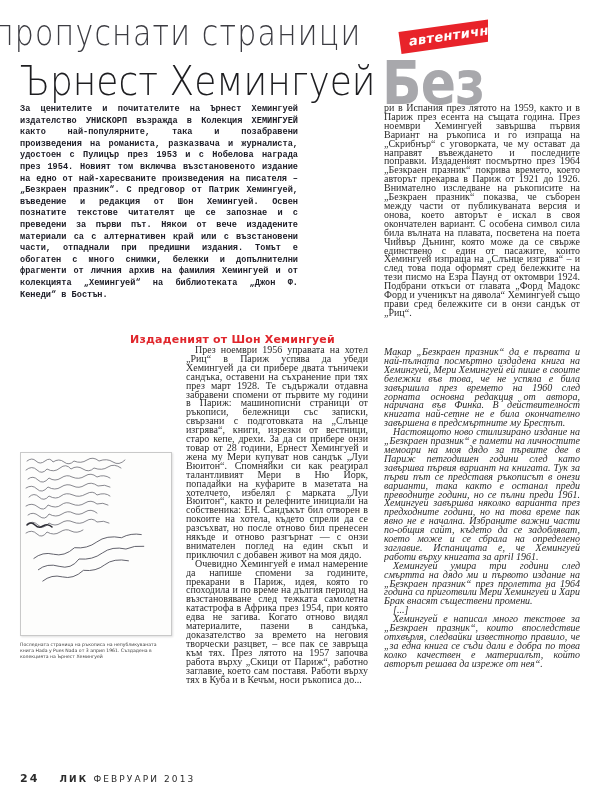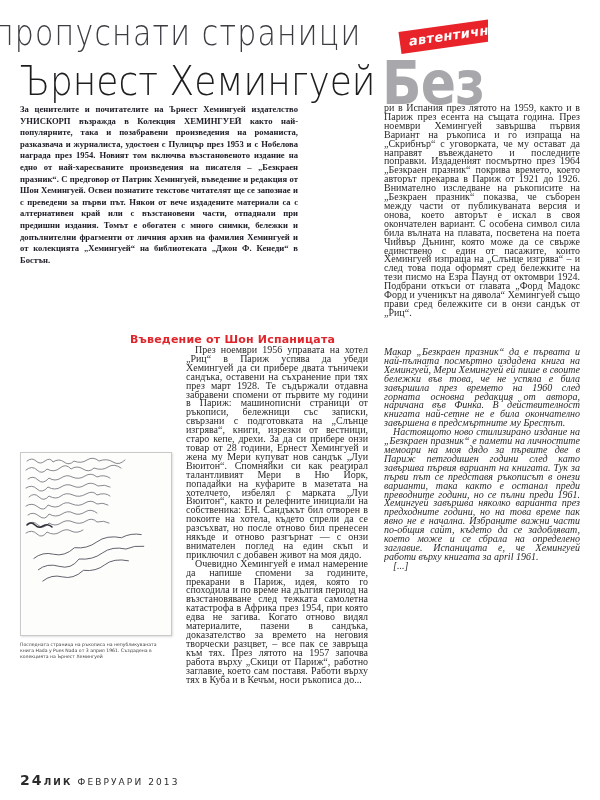--- a/index.html
+++ b/index.html
@@ -64,21 +64,21 @@
     padding:3px 9px 4px 9px;
     transform:rotate(-8deg);
     transform-origin:left center;
     white-space:nowrap;
     box-shadow:0 0 0 0 rgba(0,0,0,0);
   }
 
   
   #lead{
     position:absolute;left:20px;top:104px;width:278px;
-    font-family:Liberation Serif, serif;
+    font-family:Liberation Mono, monospace;
     font-size:8.6px;
     line-height:11.6px;
     font-weight:bold;
     color:#20202a;
     text-align:justify;
   }
 
   
   .section-head{
     position:absolute;left:130px;top:333px;width:240px;
@@ -132,37 +132,37 @@
 
   
   #footer{
     position:absolute;left:20px;top:772px;
     font-family:"DejaVu Sans", sans-serif;
     font-size:9px;
     letter-spacing:2.1px;
     color:#2b2b2b;
     font-weight:bold;
   }
-  #footer .num{font-size:14px;margin-right:0;}
+  #footer .num{font-size:11px;margin-right:20px;}
   #footer .pub{font-weight:bold;text-align:right;}
   #footer .date{font-weight:normal;letter-spacing:2.1px;}
 </style>
 </head>
 <body>
 
 <div id="masthead">
   <div class="kicker">пропуснати страници</div>
   <div class="headline">Ърнест Хемингуей</div>
   <div class="bigword">Безкраен</div>
   <div class="stamp">автентично издание</div>
 </div>
 
 <div id="lead">За ценителите и почитателите на Ърнест Хемингуей издателство УНИСКОРП възражда в Колекция ХЕМИНГУЕЙ както най-популярните, така и позабравени произведения на романиста, разказвача и журналиста, удостоен с Пулицър през 1953 и с Нобелова награда през 1954. Новият том включва възстановеното издание на едно от най-харесваните произведения на писателя – „Безкраен празник“. С предговор от Патрик Хемингуей, въведение и редакция от Шон Хемингуей. Освен познатите текстове читателят ще се запознае и с преведени за първи път. Някои от вече издадените материали са с алтернативен край или с възстановени части, отпаднали при предишни издания. Томът е обогатен с много снимки, бележки и допълнителни фрагменти от личния архив на фамилия Хемингуей и от колекцията „Хемингуей“ на библиотеката „Джон Ф. Кенеди“ в Бостън.</div>
 
-<div class="section-head">Въведение от Шон Испаницата</div>
+<div class="section-head">Издаденият от Шон Хемингуей</div>
 
 <div id="figure">
   <div class="ms-frame">
     <svg class="scribble" viewBox="0 0 150 182" xmlns="http://www.w3.org/2000/svg">
       <g stroke="#6a6a72" stroke-width="0.8" fill="none" stroke-linecap="round">
         <path d="M6 8 q5 -4 9 0 t9 0 t8 1 q6 -4 11 0 t10 -1 q7 3 13 -1 t12 1 q8 -3 14 1 t12 -2"></path>
         <path d="M5 17 q6 -5 11 0 t10 -1 q7 4 13 -1 t11 1 q6 -4 12 0 t11 -1 q8 3 14 -1 t13 1"></path>
         <path d="M7 26 q5 -4 10 1 t11 -2 q6 4 12 0 t11 -1 q7 3 13 -1 t12 1 q7 -3 13 1"></path>
         <path d="M5 35 q6 -4 11 1 t11 -2 q7 4 13 0 t12 -1 q6 3 12 -1 t13 1 q7 -2 12 1"></path>
         <path d="M8 44 q5 -5 10 0 t10 -1 q7 4 12 0 t12 -1 q6 3 13 -1 t11 1 q8 -3 13 1"></path>
@@ -189,18 +189,20 @@
   <p>Очевидно Хемингуей е имал намерение да напише спомени за годините, прекарани в Париж, идея, която го споходила и по време на дългия период на възстановяване след тежката самолетна катастрофа в Африка през 1954, при която едва не загива. Когато отново видял материалите, пазени в сандъка, доказателство за времето на неговия творчески разцвет, – все пак се завръща към тях. През лятото на 1957 започва работа върху „Скици от Париж“, работно заглавие, което сам поставя. Работи върху тях в Куба и в Кечъм, носи ръкописа до...</p>
 </div>
 
 <div class="col" id="col-right-top">
   <p class="noind">ри в Испания през лятото на 1959, както и в Париж през есента на същата година. През ноември Хемингуей завършва първия Вариант на ръкописа и го изпраща на „Скрибнър“ с уговорката, че му остават да направят въвеждането и последните поправки. Издаденият посмъртно през 1964 „Безкраен празник“ покрива времето, което авторът прекарва в Париж от 1921 до 1926. Внимателно изследване на ръкописите на „Безкраен празник“ показва, че съборен между части от публикуваната версия и онова, което авторът е искал в своя окончателен вариант. С особена символ сила била вълната на плавата, посветена на поета Чийвър Дънинг, която може да се свърже единствено с един от пасажите, които Хемингуей изпраща на „Слънце изгрява“ – и след това пода оформят сред бележките на тези писмо на Езра Паунд от октомври 1924. Подбрани откъси от главата „Форд Мадокс Форд и ученикът на дявола“ Хемингуей също прави сред бележките си в онзи сандък от „Риц“.</p>
 </div>
 
 <div class="col" id="col-right">
   <p class="noind">Макар „Безкраен празник“ да е първата и най-пълната посмъртно издадена книга на Хемингуей, Мери Хемингуей ей пише в своите бележки във това, че не успяла е била завършила през времето на 1960 след горната основна редакция от автора, наричана във Финка. В действителност книгата най-сетне не е била окончателно завършена в предсмъртните му Брестът.</p>
   <p>Настоящото ново стилизирано издание на „Безкраен празник“ е памети на личностите мемоари на моя дядо за първите две в Париж петгодишен години след като завършва първия вариант на книгата. Тук за първи път се представя ръкописът в онези варианти, така както е останал преди преводните години, но се пълни преди 1961. Хемингуей завършва няколко варианта през предходните години, но на това време пак явно не е начална. Избраните важни части по-общия сайт, където да се задобляват, което може и се сбрала на определено заглавие. Испаницата е, че Хемингуей работи върху книгата за april 1961.</p>
+  <p>Хемингуей умира три години след смъртта на дядо ми и първото издание на „Безкраен празник“ през пролетта на 1964 година са приготвили Мери Хемингуей и Хари Брак внасят съществени промени.</p>
   <p class="ell">[...]</p>
+  <p>Хемингуей е написал много текстове за „Безкраен празник“, които впоследствие отхвърля, следвайки известното правило, че „за една книга се съди дали е добра по това колко качествен е материалът, който авторът решава да изреже от нея“.</p>
 </div>
 
 <div id="footer">
   <span class="num">24</span><span class="pub">ЛИК</span>&nbsp;<span class="date">ФЕВРУАРИ 2013</span>
 </div>
 
 </body></html>

